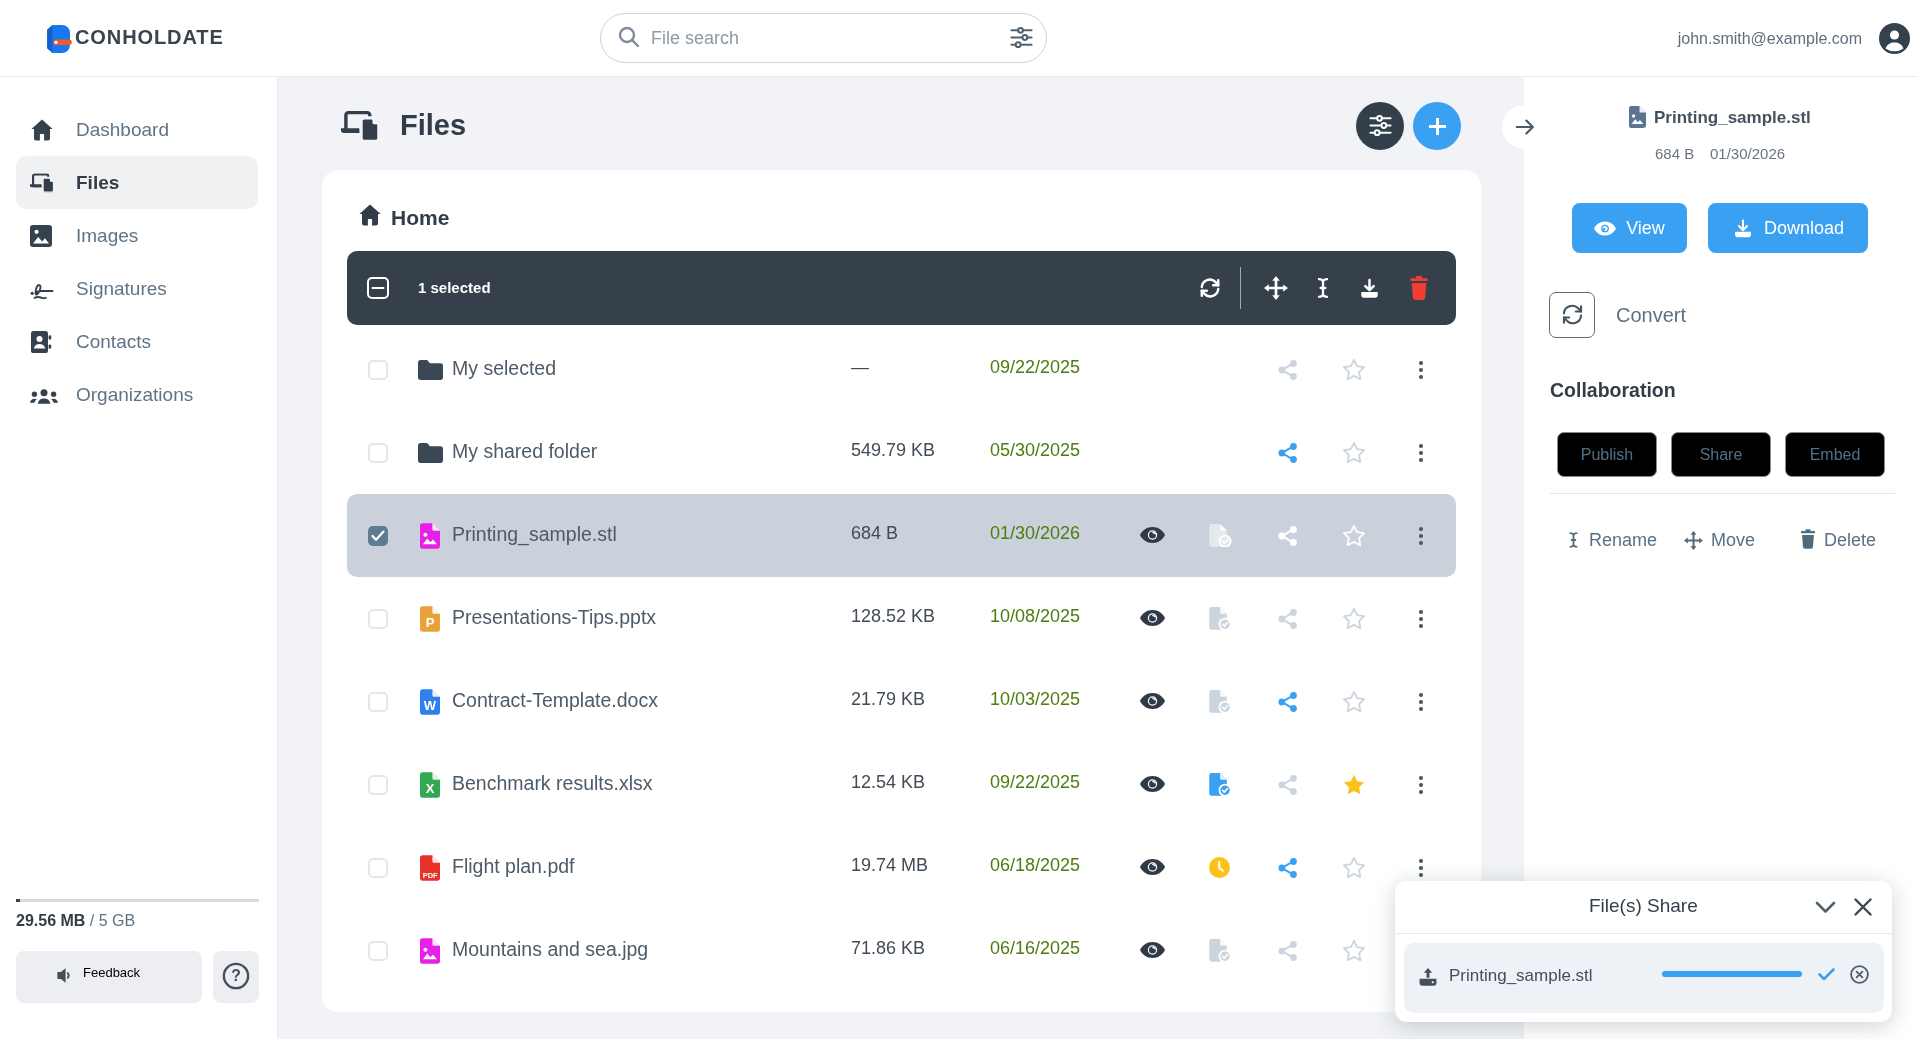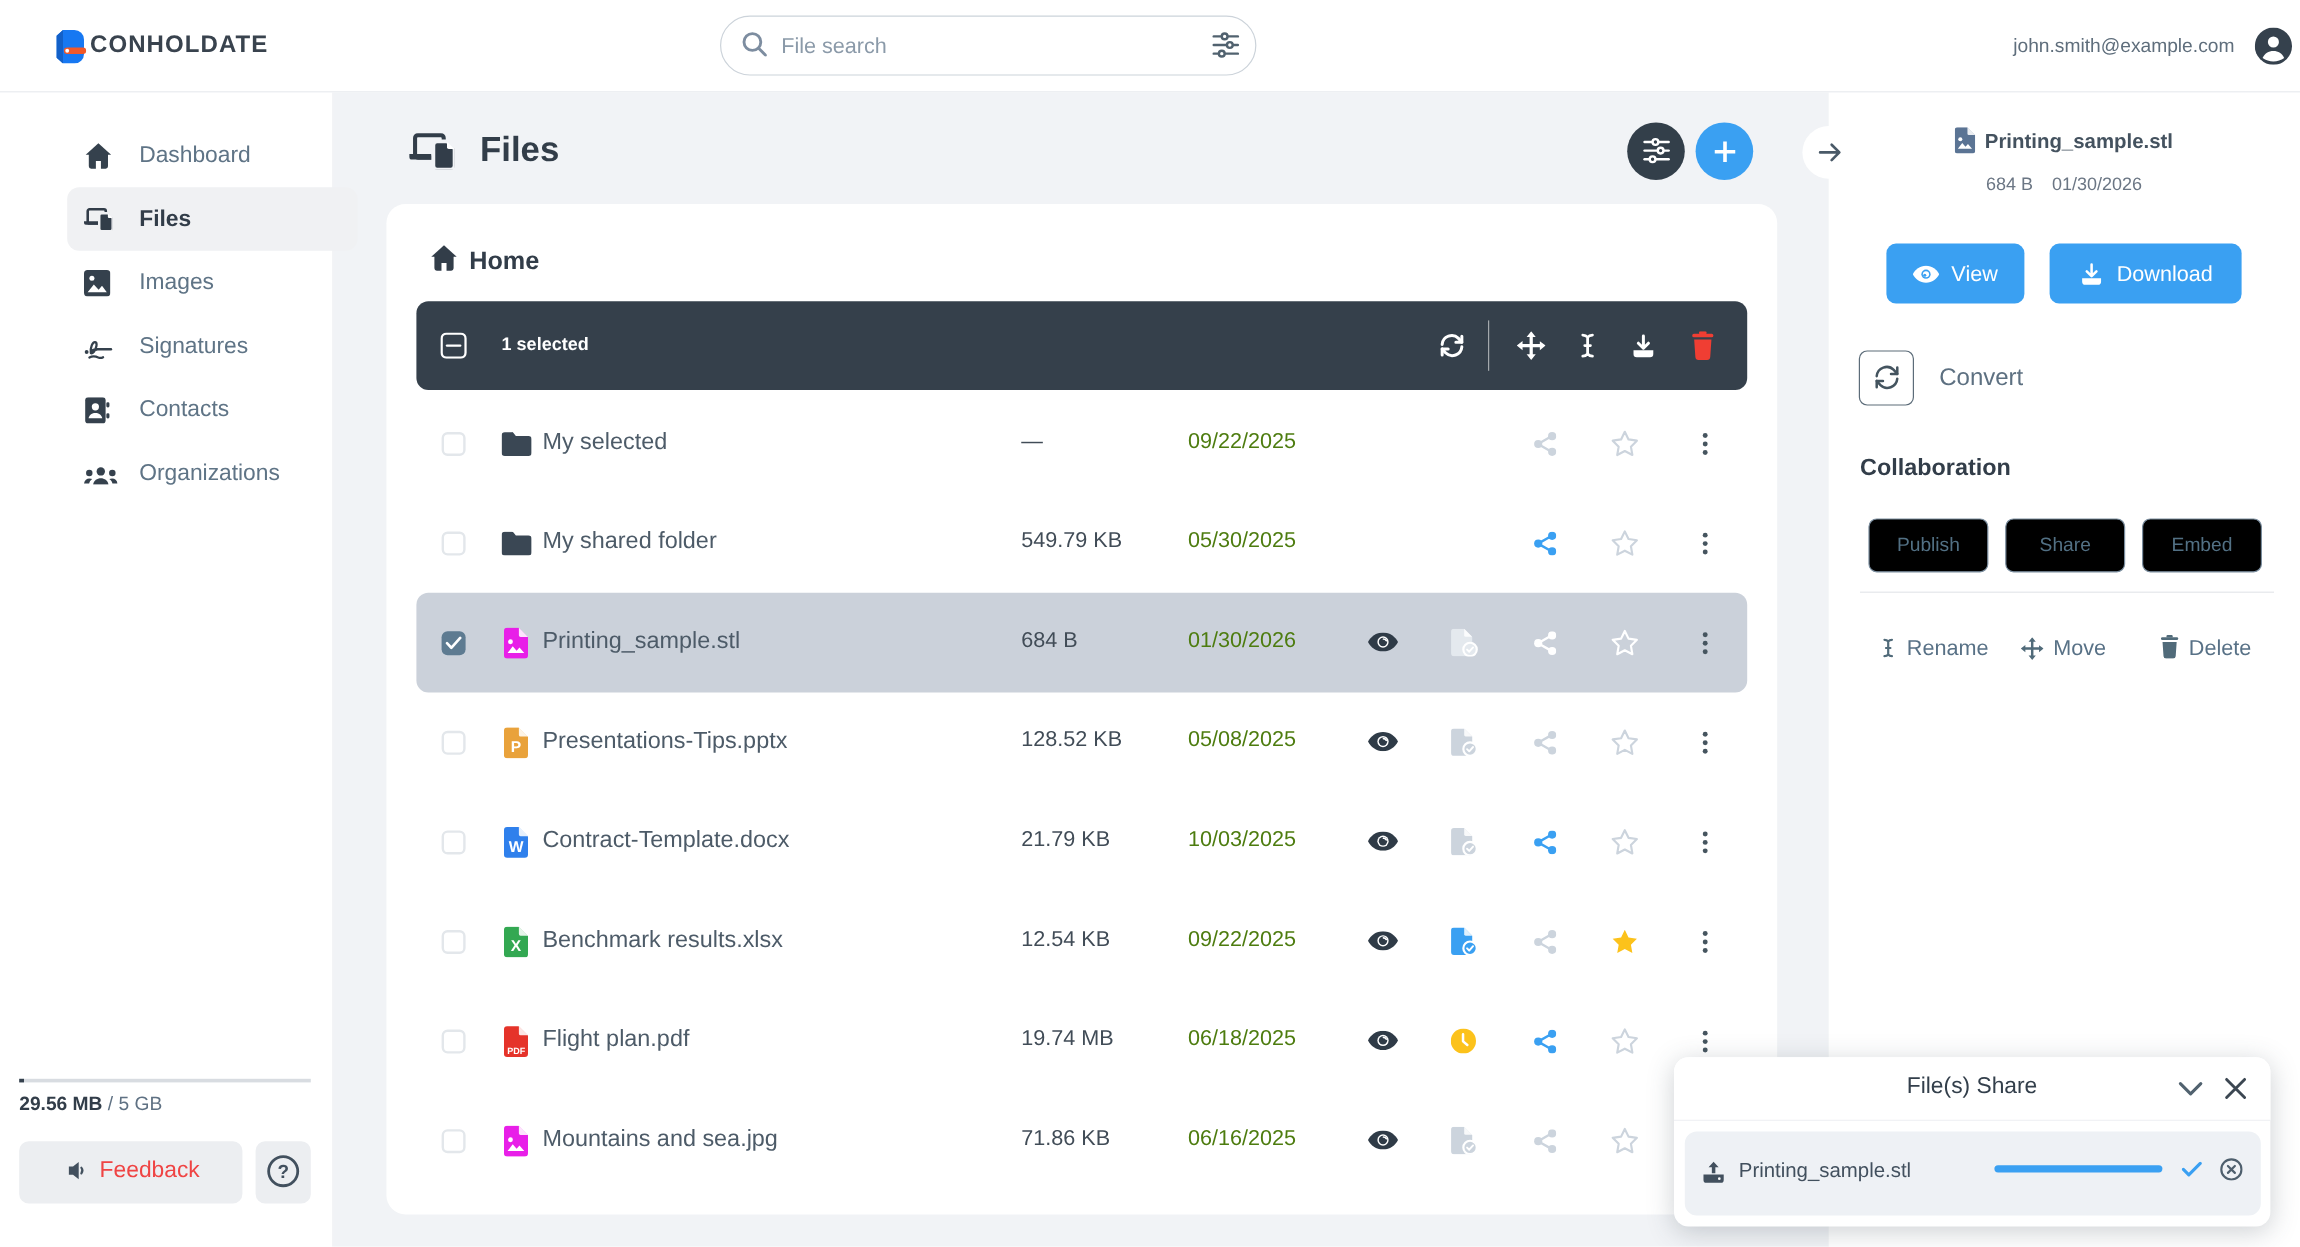--- a/index.html
+++ b/index.html
@@ -6,21 +6,21 @@
 html,body{width:1917px;height:1039px;overflow:hidden;background:#fff;
   font-family:"Liberation Sans",sans-serif;position:relative;}
 .abs{position:absolute;}
 
 #hdr{position:absolute;left:0;top:0;width:1917px;height:77px;background:#fff;border-bottom:1px solid #e9ecef;z-index:5;}
 #logotxt{position:absolute;z-index:6;left:75px;top:26px;font-size:20px;font-weight:bold;color:#39434e;letter-spacing:0.9px;}
 #search{position:absolute;z-index:6;left:600px;top:13px;width:447px;height:50px;border:1px solid #ccd3da;border-radius:25px;background:#fff;}
 #search .ph{position:absolute;left:50px;top:14px;font-size:18px;color:#8b9aa9;}
 
 #side{position:absolute;left:0;top:77px;width:278px;height:962px;background:#fff;border-right:1px solid #ebedf0;z-index:4;}
-.mitem{position:absolute;left:0;width:278px;height:53px;z-index:5;margin-left:40px;}
+.mitem{position:absolute;left:0;width:278px;height:53px;z-index:5;}
 .mitem .lbl{position:absolute;left:76px;top:50%;transform:translateY(-50%);font-size:19px;color:#5f7486;}
 .mitem.sel{left:16px;width:242px;border-radius:10px;background:#f0f1f3;}
 .mitem.sel .lbl{left:60px;font-weight:bold;color:#323d49;}
 .micon{position:absolute;left:30px;top:50%;transform:translateY(-50%);}
 .mitem.sel .micon{left:14px;}
 
 #main{position:absolute;left:278px;top:77px;width:1246px;height:962px;background:#f1f3f6;}
 #card{position:absolute;left:322px;top:170px;width:1159px;height:842px;background:#fff;border-radius:16px;z-index:1;}
 #ftitle{position:absolute;left:400px;top:109px;font-size:29px;font-weight:bold;color:#323d49;}
 #toolbar{position:absolute;left:347px;top:251px;width:1109px;height:74px;background:#35404b;border-radius:10px;z-index:2;}
@@ -131,21 +131,21 @@
     <span class="lbl">Organizations</span>
   </div>
 <div class="abs" style="left:16px;top:899px;width:243px;height:3px;background:#d8dce1;z-index:5"></div>
 <div class="abs" style="left:16px;top:899px;width:4px;height:3px;background:#35414d;z-index:5"></div>
 <div class="abs" style="left:16px;top:912px;font-size:16px;color:#5f7183;z-index:5"><b style="color:#323d49">29.56 MB</b> / 5 GB</div>
 <div class="abs" style="left:16px;top:951px;width:186px;height:52px;background:#eceef1;border-radius:8px;z-index:5"></div>
 <svg class="abs" style="left:53px;top:966px;z-index:6;" width="20" height="19" viewBox="0 0 16 22">
     <path d="M1.5 7h4L11 2.6v16.8L5.5 15h-4Z" fill="#42505e"></path>
     <path d="M13.5 8.2a4.4 4.4 0 0 1 0 5.6" fill="none" stroke="#42505e" stroke-width="2" stroke-linecap="round"></path>
   </svg>
-<div class="abs" style="left:83px;top:965px;font-size:19px;color:#ef4444;z-index:6">Feedback</div>
+<div class="abs" style="left:83px;top:965px;font-size:13px;color:#000000;z-index:6">Feedback</div>
 <div class="abs" style="left:213px;top:951px;width:46px;height:52px;background:#eceef1;border-radius:8px;z-index:5"></div>
 <svg class="abs" style="left:222px;top:962px;z-index:6;" width="28" height="28" viewBox="0 0 24 24">
     <circle cx="12" cy="12" r="10.4" fill="none" stroke="#42505e" stroke-width="2"></circle>
     <text x="12" y="16.6" font-family="Liberation Sans,sans-serif" font-size="13.5" font-weight="bold" fill="#42505e" text-anchor="middle">?</text>
   </svg>
 <div id="main"></div>
 <div id="card"></div>
 <svg class="abs" style="left:341px;top:111px;z-index:2;" width="38" height="30.4" viewBox="0 0 28 22.4">
     <rect x="3.6" y="1.2" width="17.6" height="13.8" rx="1.8" fill="none" stroke="#323d49" stroke-width="2.5"></rect>
     <path d="M0 12.7h13.7v3.5H1.75A1.75 1.75 0 0 1 0 14.45Z" fill="#323d49"></path>
@@ -292,21 +292,21 @@
   </div>
 <div class="row" style="top:577px">
     <div class="cb"></div>
     <svg class="abs" style="left:420px;top:29px" width="20" height="26" viewBox="0 0 20 25.6">
       <path d="M2.6 0h9.6l7.8 7.8v15.1a2.7 2.7 0 0 1-2.7 2.7H2.6A2.6 2.6 0 0 1 0 22.9V2.6A2.6 2.6 0 0 1 2.6 0Z" fill="#e9a23b"></path>
       <path d="M12.4 0l7.6 7.6h-6.2a1.4 1.4 0 0 1-1.4-1.4Z" fill="#fff" opacity=".88"></path>
       <text x="10" y="20.5" font-family="Liberation Sans,sans-serif" font-size="13" font-weight="bold" fill="#fff" text-anchor="middle">P</text>
     </svg>
     <div class="fname">Presentations-Tips.pptx</div>
     <div class="fsize">128.52 KB</div>
-    <div class="fdate">05/08/2025</div>
+    <div class="fdate">10/08/2025</div>
     <svg class="abs" style="left:1140px;top:33px" width="25" height="16" viewBox="0 0 25 16">
       <path d="M12.5 0C6.7 0 2.3 3.4 0 8c2.3 4.6 6.7 8 12.5 8S22.7 12.6 25 8C22.7 3.4 18.3 0 12.5 0Z" fill="#2f3b47"></path>
       <circle cx="12.5" cy="8" r="4.7" fill="#fff"></circle>
       <circle cx="12.5" cy="8" r="3.5" fill="#2f3b47"></circle>
       <path d="M12.9 5.5a2.9 2.9 0 0 1 2.3 1.4" stroke="#fff" stroke-width="1.4" fill="none" stroke-linecap="round"></path>
     </svg>
     <svg class="abs" style="left:1209px;top:30px" width="23" height="23" viewBox="0 0 22.5 23">
       <path d="M2.4 0h8.4l6.8 6.8v13.5a2.5 2.5 0 0 1-2.5 2.5H2.4A2.4 2.4 0 0 1 0 20.4V2.4A2.4 2.4 0 0 1 2.4 0Z" fill="#ccd4dd"></path>
       <path d="M10.9 0l6.7 6.7h-5.5a1.2 1.2 0 0 1-1.2-1.2Z" fill="#fff" opacity=".85"></path>
       <circle cx="15.8" cy="17.2" r="5.6" fill="#ccd4dd" stroke="#fff" stroke-width="1.8"></circle>

